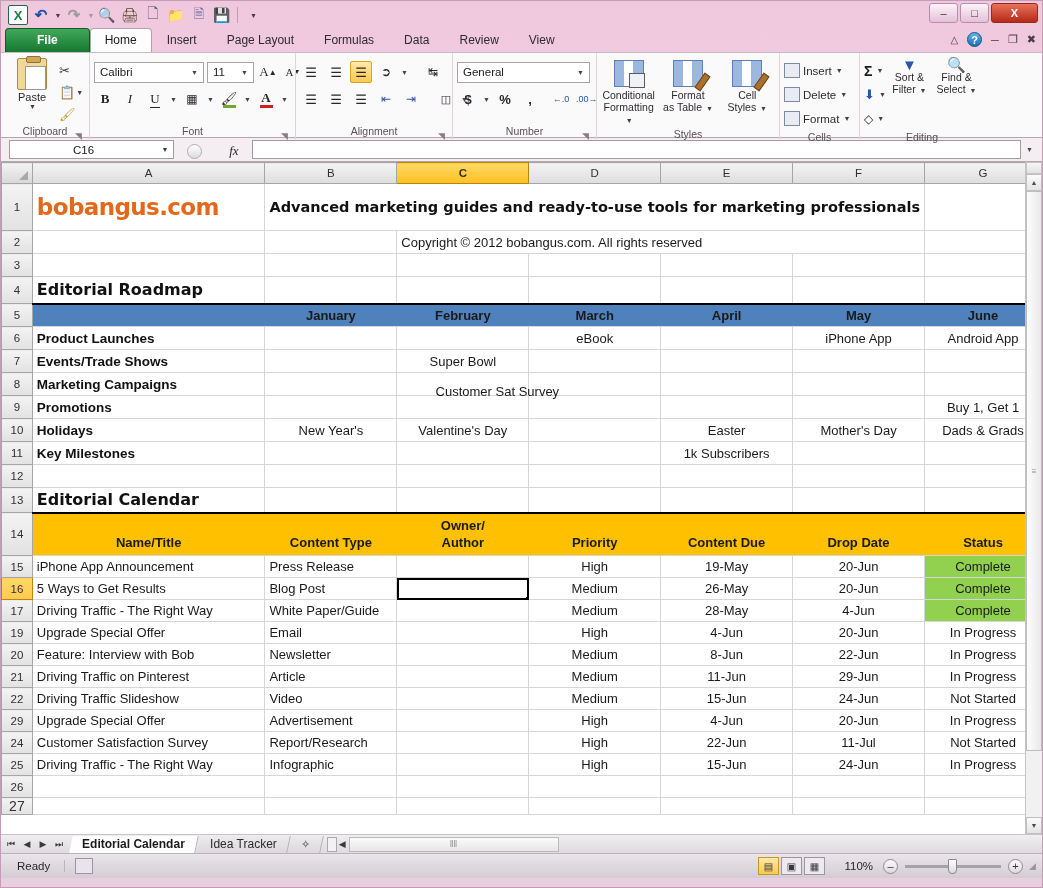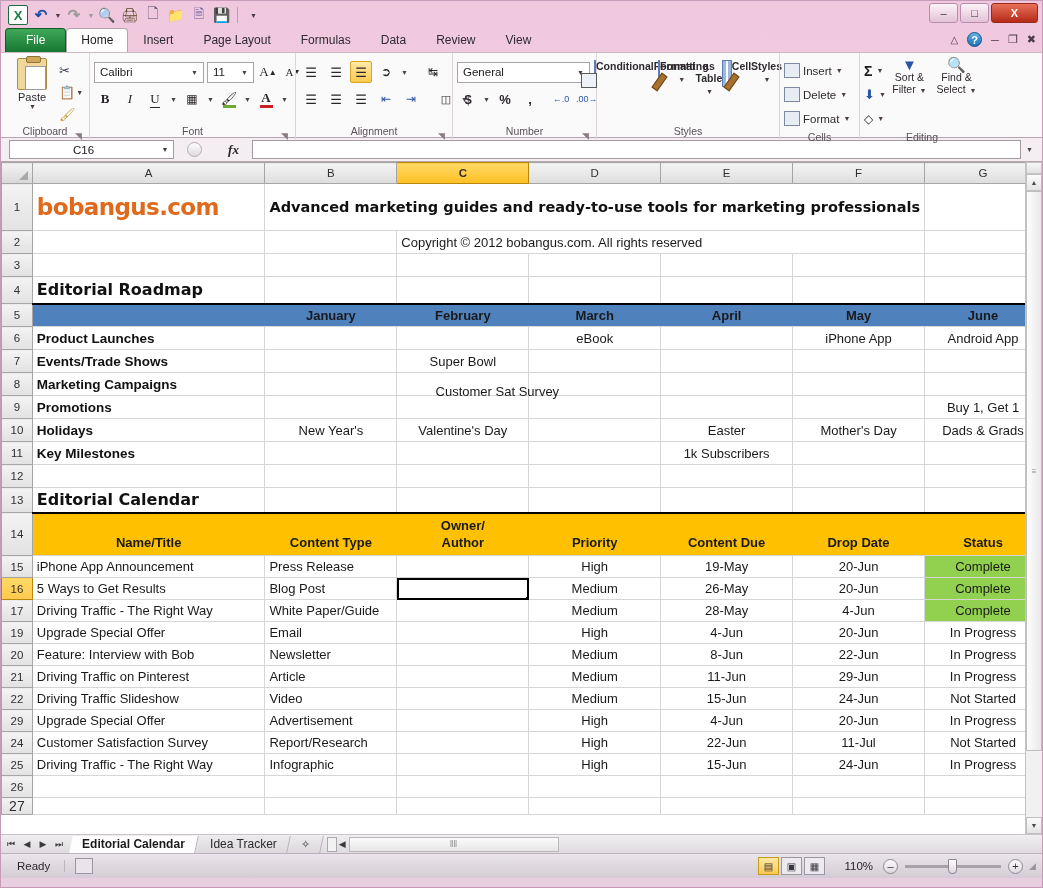--- a/index.html
+++ b/index.html
@@ -44,21 +44,21 @@
     position: relative; height: 23px; padding-left: 4px;
     display: flex; align-items: flex-end; gap: 0;
   }
   .tab {
     padding: 3px 14px 4px; font-size: 12px; color: #2e2a2e;
     border: 1px solid transparent; border-bottom: none;
     border-radius: 4px 4px 0 0; line-height: 16px;
   }
   .tab.file {
     background: linear-gradient(to bottom,#40a85b,#17782f);
-    color: #fff; border-color: #125c24; padding: 3px 20px 4px; font-weight: normal;
+    color: #fff; border-color: #125c24; padding: 3px 31px 4px; font-weight: bold;
   }
   .tab.active {
     background: #fdfdfd; border-color: #b0a3ab; color: #1d1a1d;
   }
   .rtcorner {
     position: absolute; right: 6px; top: 3px; display: flex; align-items: center; gap: 9px;
     font-size: 11px; color: #4b3b46;
   }
   .helpcircle {
     width: 15px; height: 15px; border-radius: 50%;
@@ -116,22 +116,22 @@
   .ibtn.on { background: linear-gradient(to bottom,#ffe9a8,#fbc94e); border-color: #d7a61f; }
   .ibtn .ul { border-bottom: 1.5px solid #2a252a; }
   .drop { font-size: 7px; color: #4a444a; width: 9px; display:flex; align-items: center; justify-content: center; }
 
   .fillA { position: relative; font-weight: bold; }
   .redbar { display:block; width: 13px; height: 3px; background: #cc2020; margin-top: -1px; }
   .greenbar { display:block; width: 13px; height: 3px; background: #6fa832; margin-top: -1px; }
 
   
   .bigbtn {
-    width: 60px; display: flex; flex-direction: row; align-items: flex-start;
-    font-size: 10.5px; color: #2f2a2f; text-align: center; line-height: 12px; font-weight: bold;
+    width: 60px; display: flex; flex-direction: column; align-items: center;
+    font-size: 10.5px; color: #2f2a2f; text-align: center; line-height: 12px;
   }
   .gridicon {
     width: 30px; height: 27px; margin-bottom: 2px;
     background:
       linear-gradient(to right, #9cb8e0 33%, #fff 33% 66%, #9cb8e0 66%);
     border: 1px solid #5d7fb5;
     position: relative;
   }
   .gridicon.cf:after {
     content:""; position:absolute; right:-2px; bottom:-2px; width: 14px; height: 13px;
@@ -152,21 +152,21 @@
   .fbar {
     height: 24px; display: flex; align-items: stretch; padding: 2px 4px 2px 8px;
     background: #f4eef2; border-bottom: 1px solid #b5a6b0;
   }
   .namebox {
     width: 165px; background: #fff; border: 1px solid #a39aa1;
     display: flex; align-items: center; font-size: 11.5px; color: #1b191b;
   }
   .namebox .nbtext { flex: 1; text-align: center; }
   .namebox .nbarrow { width: 16px; text-align: center; font-size: 7px; color: #3f3a3f; }
-  .fxzone { display: flex; align-items: center; width: 78px; justify-content: space-around; font-weight: bold; }
+  .fxzone { display: flex; align-items: flex-end; width: 78px; justify-content: space-around; }
   .rndbtn { width: 15px; height: 15px; border-radius: 50%; border: 1px solid #b4acb2; background: linear-gradient(to bottom,#fff,#dedade); }
   .fx { font-style: italic; font-family: "Liberation Serif", serif; font-size: 13px; color: #2b262b; }
   .finput { flex: 1; background: #fff; border: 1px solid #a39aa1; }
 
   
   .gridwrap { position: relative; height: 672px; background: #fff; }
   table.sheet { border-collapse: collapse; table-layout: fixed; }
   .colhdr td, .colhdr th {
     height: 21px; background: linear-gradient(to bottom,#f3f3f3,#dedede);
     border: 1px solid #a6a6a6; font-size: 11.5px; font-weight: normal; color: #31302e;

